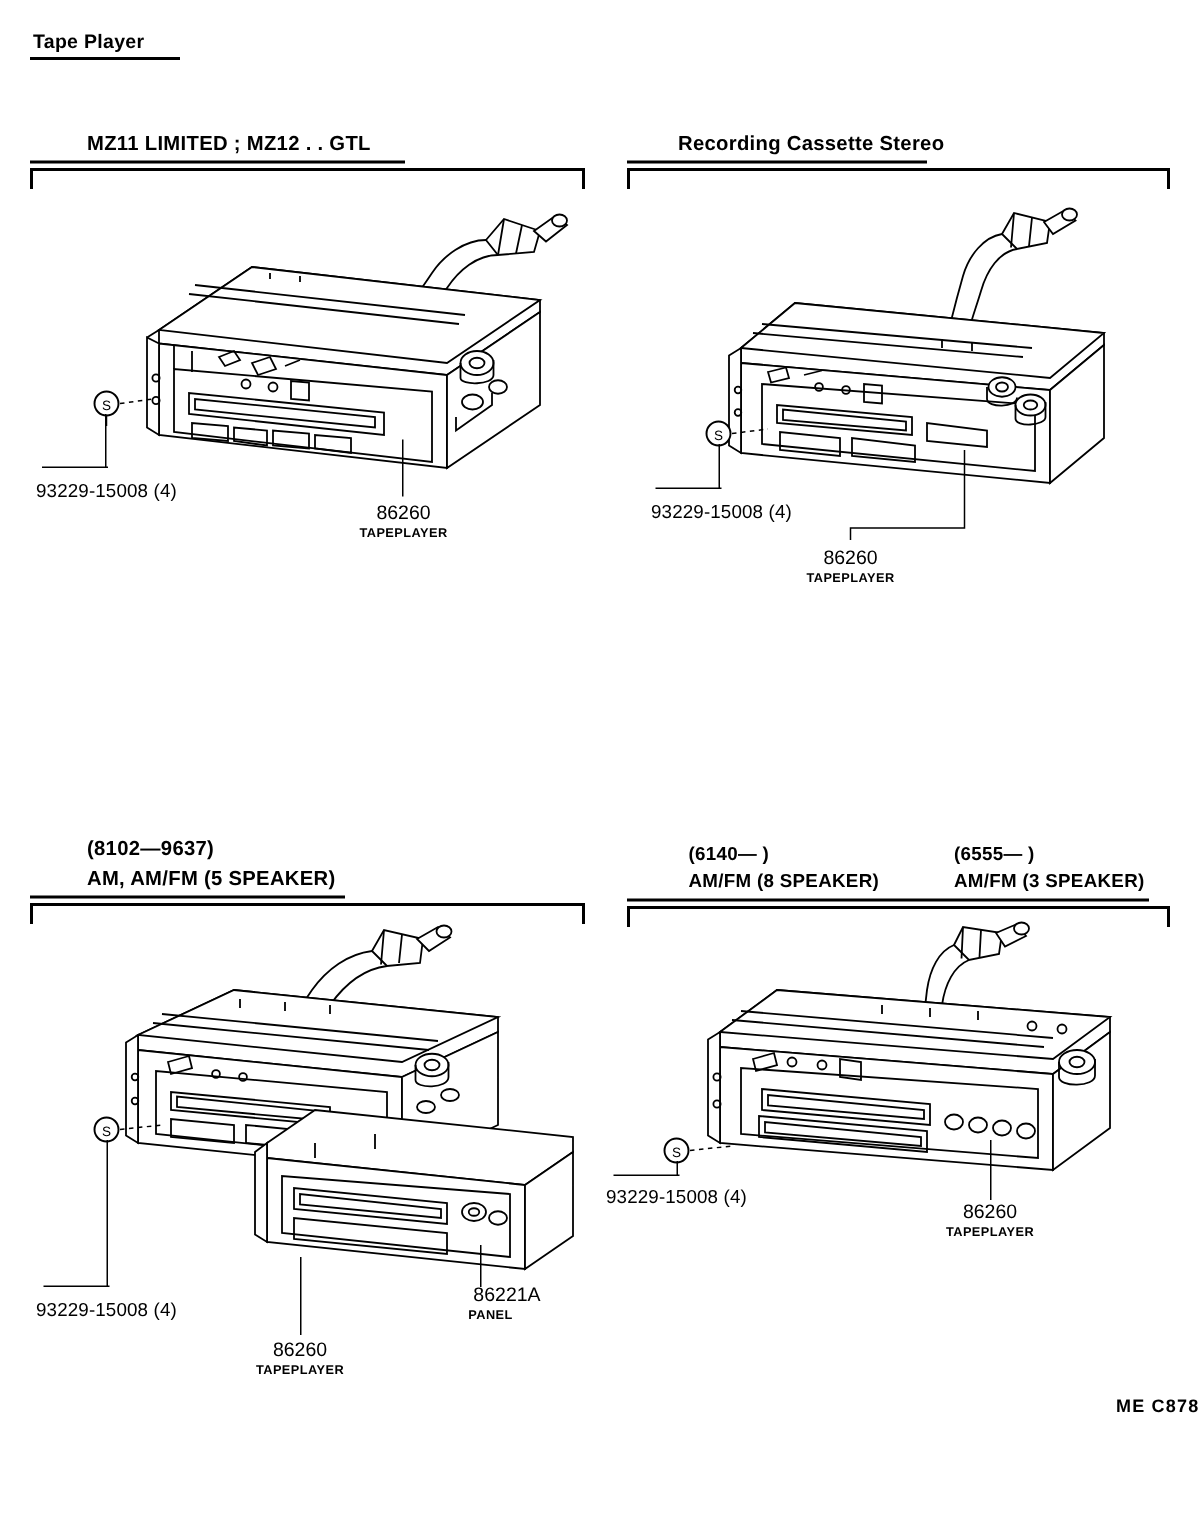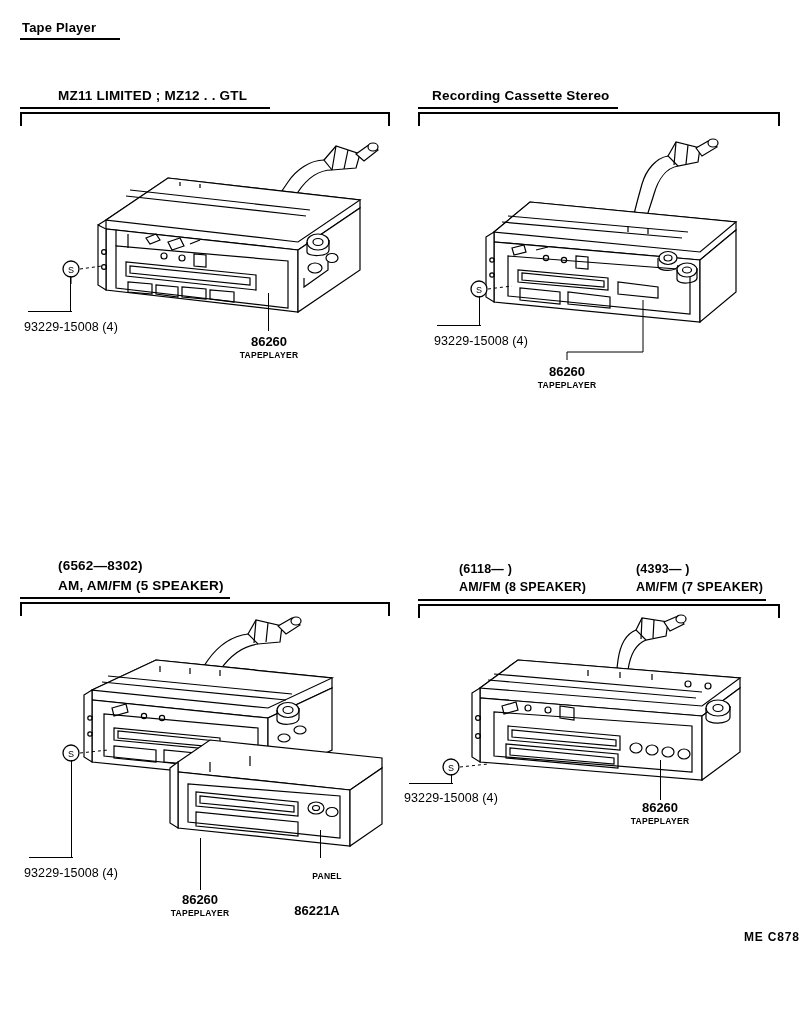--- a/index.html
+++ b/index.html
@@ -47,21 +47,21 @@
   }
   .callout {
     position: absolute;
     font-size: 12.5px;
     white-space: nowrap;
     letter-spacing: 0.1px;
   }
   .partno {
     position: absolute;
     font-size: 13px;
-    font-weight: bold;
+    font-weight: normal;
     white-space: nowrap;
     text-align: center;
   }
   .partname {
     position: absolute;
     font-size: 8.5px;
     white-space: nowrap;
     text-align: center;
     letter-spacing: 0.3px;
     font-weight: bold;
@@ -172,21 +172,21 @@
   </div>
   <div class="leader" style="left:30px; top:312px; width:2px; height:0;"></div>
   <div class="vline" style="left:70px; top:276px; height:36px; width:1px;"></div>
   <div class="hline" style="left:28px; top:311px; width:44px; height:1px;"></div>
   <div class="callout" style="left:24px; top:320px;">93229-15008 (4)</div>
 
   <div class="vline" style="left:268px; top:293px; height:38px; width:1px;"></div>
   <div class="partno" style="left:229px; top:334px; width:80px;">86260</div>
   <div class="partname" style="left:229px; top:350px; width:80px;">TAPEPLAYER</div>
 
-  <div class="sec-head" style="left:396px; top:88px;">Recording Cassette Stereo</div>
+  <div class="sec-head" style="left:416px; top:88px;">Recording Cassette Stereo</div>
   <div class="hline" style="left:418px; top:107px; width:200px;"></div>
   <div class="hline" style="left:418px; top:112px; width:362px;"></div>
   <div class="vline" style="left:418px; top:112px; height:14px;"></div>
   <div class="vline" style="left:778px; top:112px; height:14px;"></div>
 
   <div class="dev" style="left:468px; top:130px;">
     <svg width="320" height="200" viewBox="0 0 320 200">
       <g fill="none" stroke="#000" stroke-width="1.2">
 
         <path d="M200 26 C188 28 178 40 174 54 C170 68 168 76 166 84"></path>
@@ -243,21 +243,21 @@
   <div class="callout" style="left:434px; top:334px;">93229-15008 (4)</div>
 
   <div class="dev" style="left:555px; top:300px;">
     <svg width="110" height="70" viewBox="0 0 110 70">
       <path d="M88 0 L88 52 L12 52 L12 60" fill="none" stroke="#000" stroke-width="1"></path>
     </svg>
   </div>
   <div class="partno" style="left:527px; top:364px; width:80px;">86260</div>
   <div class="partname" style="left:527px; top:380px; width:80px;">TAPEPLAYER</div>
 
-  <div class="sec-head" style="left:22px; top:558px;">(6562—8302)</div>
+  <div class="sec-head" style="left:22px; top:558px;">(8102—9637)</div>
   <div class="sec-head" style="left:22px; top:578px;">AM, AM/FM (5 SPEAKER)</div>
   <div class="hline" style="left:20px; top:597px; width:210px;"></div>
   <div class="hline" style="left:20px; top:602px; width:370px;"></div>
   <div class="vline" style="left:20px; top:602px; height:14px;"></div>
   <div class="vline" style="left:388px; top:602px; height:14px;"></div>
 
   <div class="dev" style="left:60px; top:612px;">
     <svg width="340" height="250" viewBox="0 0 340 250">
       <g fill="none" stroke="#000" stroke-width="1.2">
 
@@ -322,27 +322,27 @@
   </div>
   <div class="vline" style="left:71px; top:760px; height:98px; width:1px;"></div>
   <div class="hline" style="left:29px; top:857px; width:44px; height:1px;"></div>
   <div class="callout" style="left:24px; top:866px;">93229-15008 (4)</div>
 
   <div class="vline" style="left:200px; top:838px; height:52px; width:1px;"></div>
   <div class="partno" style="left:160px; top:892px; width:80px;">86260</div>
   <div class="partname" style="left:160px; top:908px; width:80px;">TAPEPLAYER</div>
 
   <div class="vline" style="left:320px; top:830px; height:28px; width:1px;"></div>
-  <div class="partno" style="left:277px; top:855px; width:80px;margin-top:48px;">86221A</div>
+  <div class="partno" style="left:298px; top:855px; width:80px;">86221A</div>
   <div class="partname" style="left:287px; top:871px; width:80px;">PANEL</div>
 
-  <div class="sec-head small" style="left:423px; top:562px;">(6118—        )</div>
+  <div class="sec-head small" style="left:423px; top:562px;">(6140—        )</div>
   <div class="sec-head small" style="left:423px; top:580px;">AM/FM (8 SPEAKER)</div>
-  <div class="sec-head small" style="left:600px; top:562px;">(4393—       )</div>
-  <div class="sec-head small" style="left:600px; top:580px;">AM/FM (7 SPEAKER)</div>
+  <div class="sec-head small" style="left:600px; top:562px;">(6555—       )</div>
+  <div class="sec-head small" style="left:600px; top:580px;">AM/FM (3 SPEAKER)</div>
   <div class="hline" style="left:418px; top:599px; width:348px;"></div>
   <div class="hline" style="left:418px; top:604px; width:362px;"></div>
   <div class="vline" style="left:418px; top:604px; height:14px;"></div>
   <div class="vline" style="left:778px; top:604px; height:14px;"></div>
 
   <div class="dev" style="left:440px; top:612px;">
     <svg width="330" height="200" viewBox="0 0 330 200">
       <g fill="none" stroke="#000" stroke-width="1.2">
 
         <path d="M196 18 C186 22 180 34 178 48 C176 62 176 72 176 80"></path>

